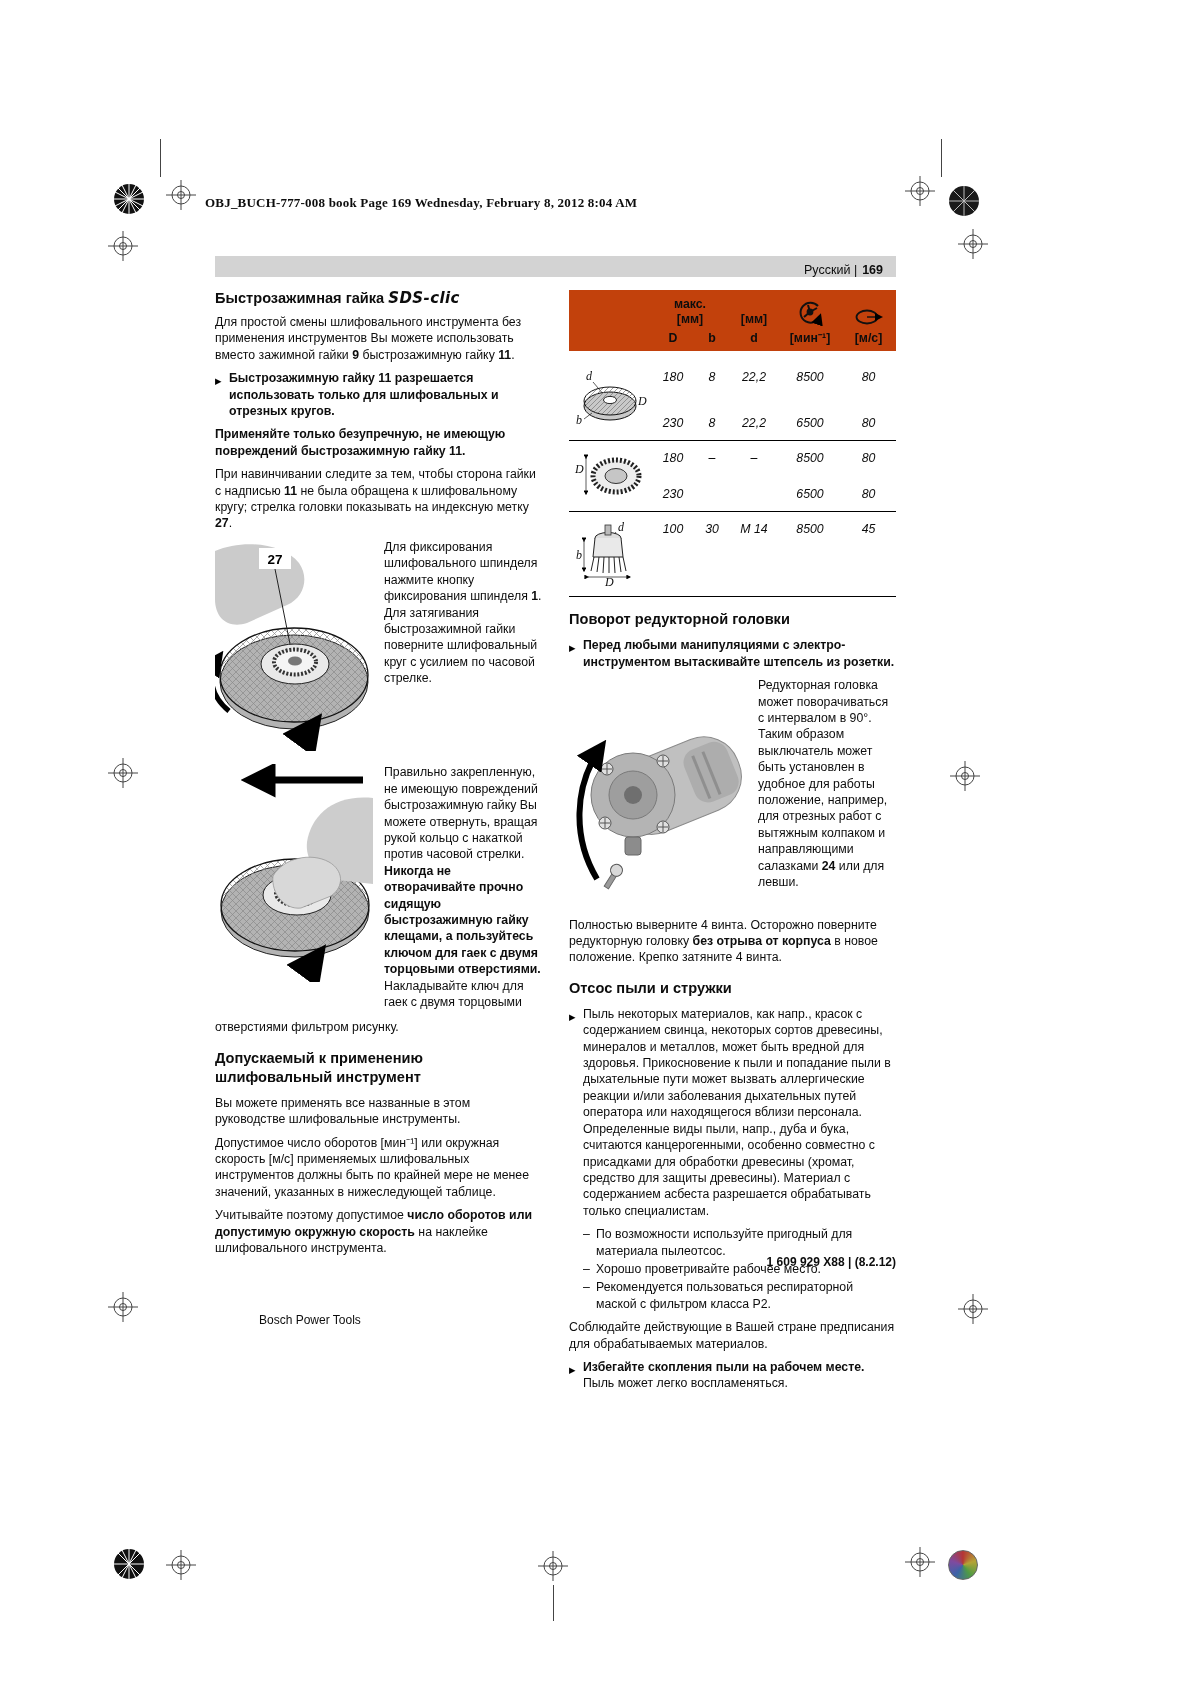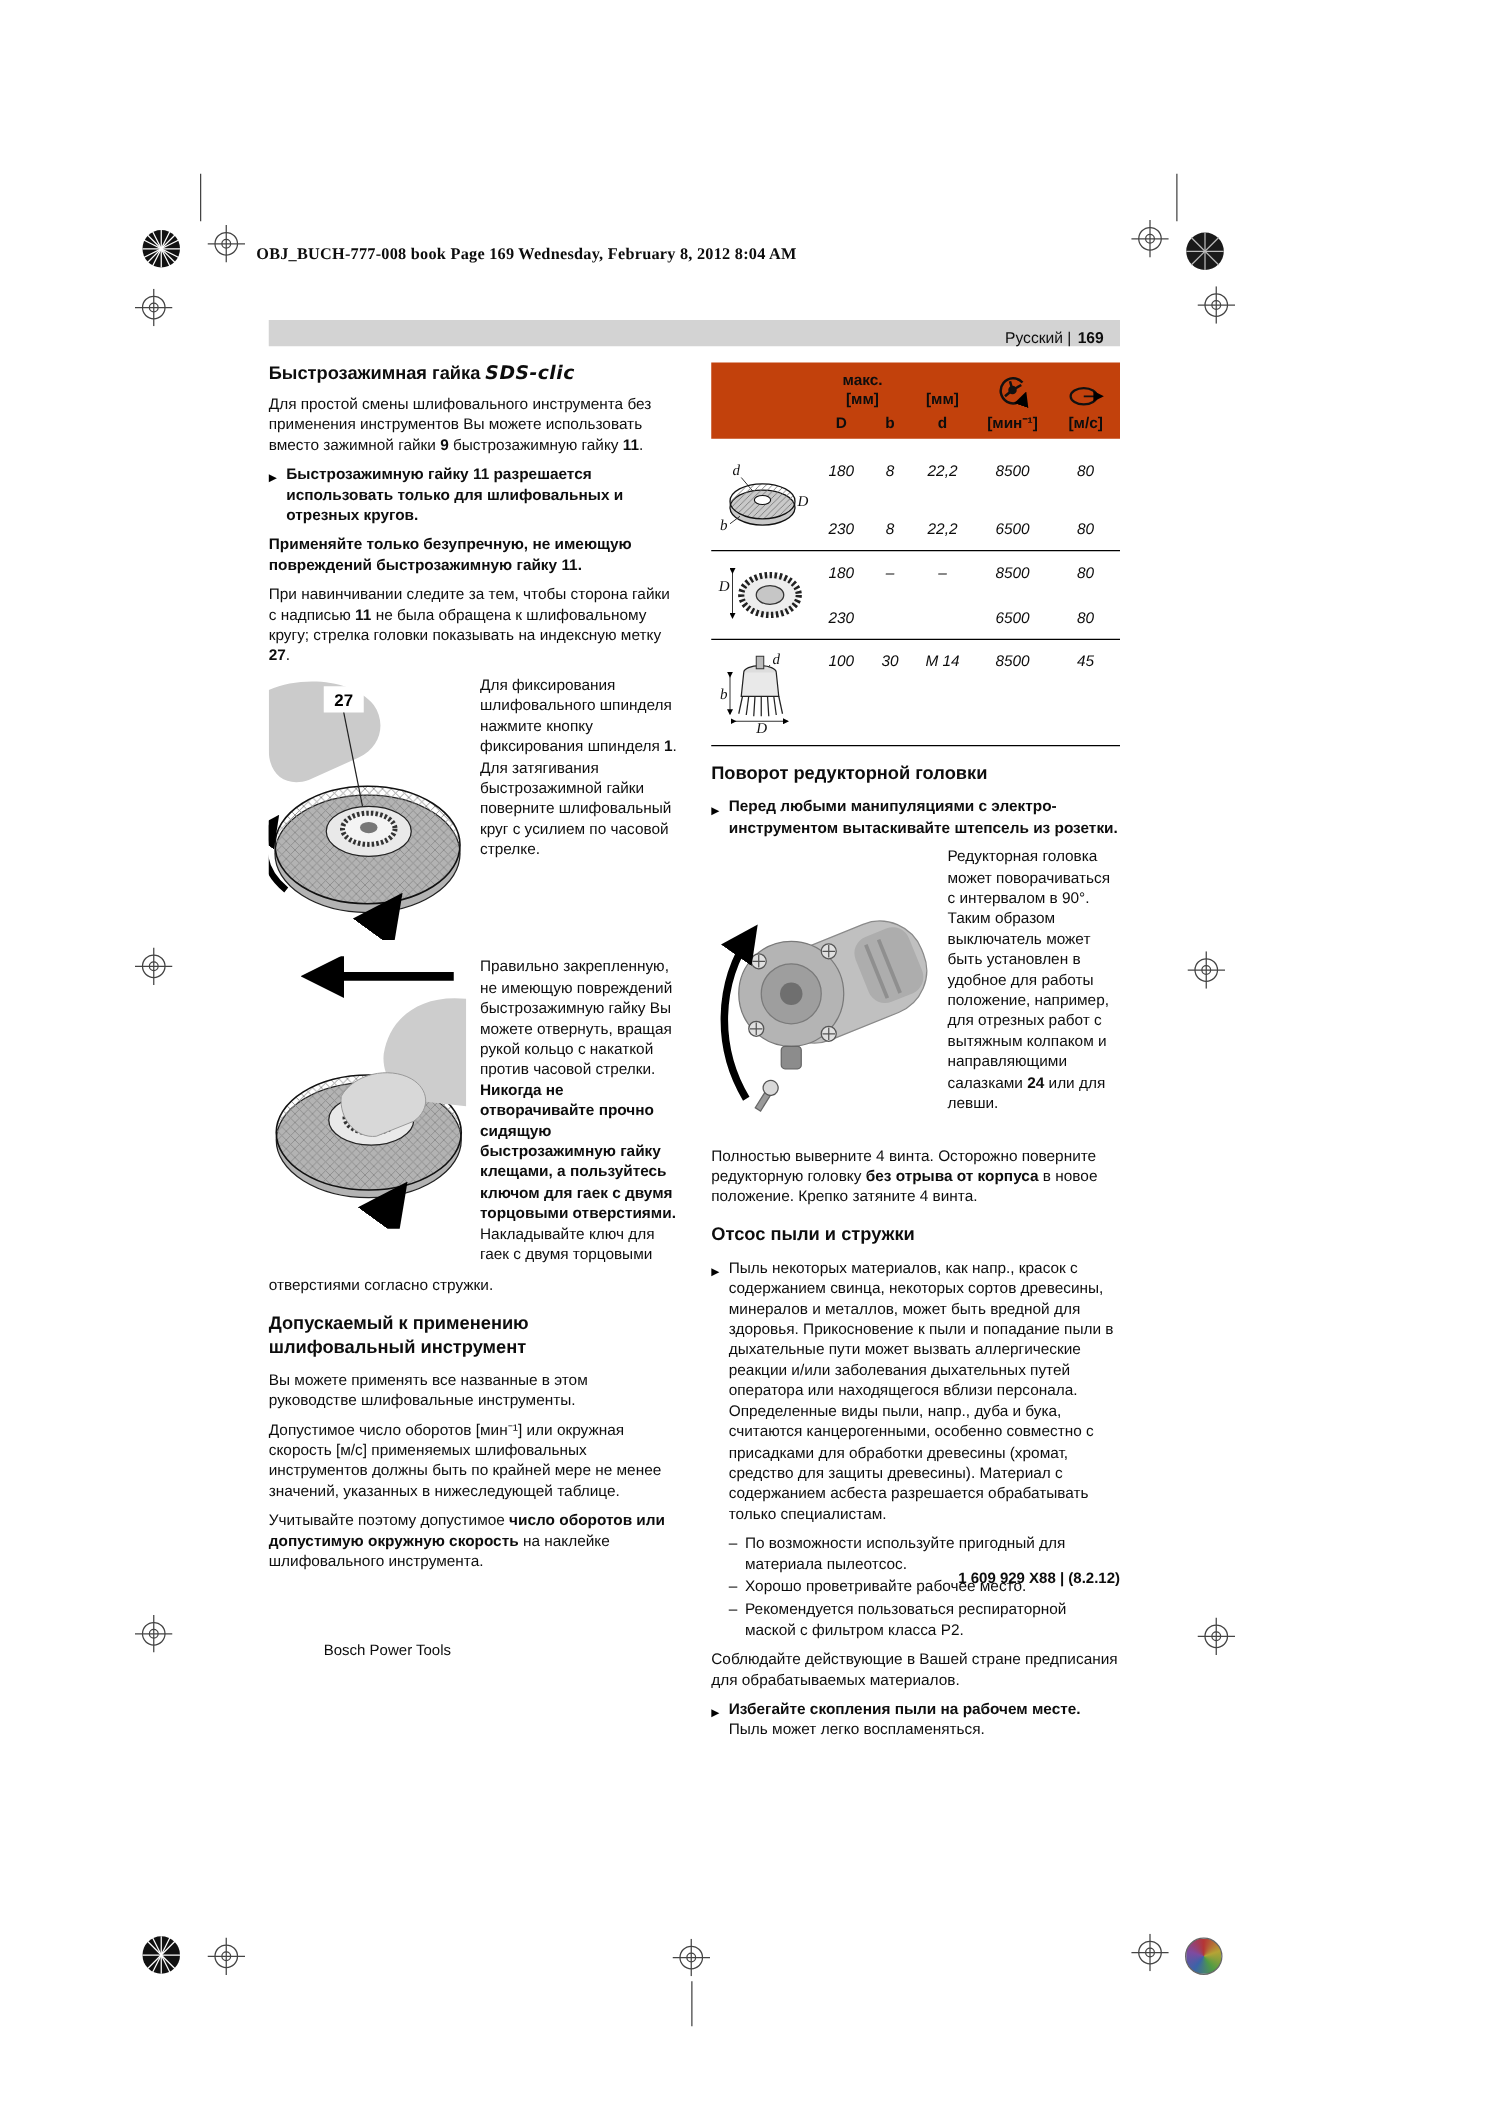--- a/index.html
+++ b/index.html
@@ -239,21 +239,21 @@
           <path d="M158,34 C118,30 96,52 92,78 C90,96 102,112 122,116 L158,120 Z" fill="#cdcdcd"></path>
           <ellipse cx="82" cy="131" rx="34" ry="20" fill="#e9e9e9" stroke="#222" stroke-width="1"></ellipse>
           <ellipse cx="82" cy="129" rx="21" ry="12.5" fill="#f4f4f4" stroke="#333" stroke-width="4" stroke-dasharray="2 1.7"></ellipse>
           <ellipse cx="82" cy="128" rx="7" ry="4.5" fill="#777"></ellipse>
           <path d="M58,112 C68,94 96,88 114,98 C128,106 130,122 116,132 L86,144 C70,146 56,130 58,112 Z" fill="#d8d8d8" stroke="#999" stroke-width="0.8"></path>
           <line x1="88" y1="212" x2="104" y2="190" stroke="#000" stroke-width="8" marker-end="url(#arrT)"></line>
         </svg>
       </div>
       <div class="fig-text"><span>Правильно закрепленную, не имеющую повреждений быстрозажимную гайку Вы можете отвернуть, вращая рукой кольцо с накаткой против часовой стрелки. </span><span class="bold">Никогда не отворачивайте прочно сидящую быстрозажимную гайку клещами, а пользуйтесь ключом для гаек с двумя торцовыми отверстиями.</span><span> Накладывайте ключ для гаек с двумя торцовыми</span></div>
     </div>
-    <p>отверстиями согласно стружки.</p>
+    <p>отверстиями фильтром рисунку.</p>
 
     <h3>Допускаемый к применению шлифовальный инструмент</h3>
     <p>Вы можете применять все названные в этом руководстве шлифовальные инструменты.</p>
     <p>Допустимое число оборотов [мин⁻¹] или окружная скорость [м/с] применяемых шлифовальных инструментов должны быть по крайней мере не менее значений, указанных в нижеследующей таблице.</p>
     <p><span>Учитывайте поэтому допустимое </span><span class="bold">число оборотов или допустимую окружную скорость</span><span> на наклейке шлифовального инструмента.</span></p>
   </div>
 
   <div class="col col-right">
 
     <div class="spec-table">

